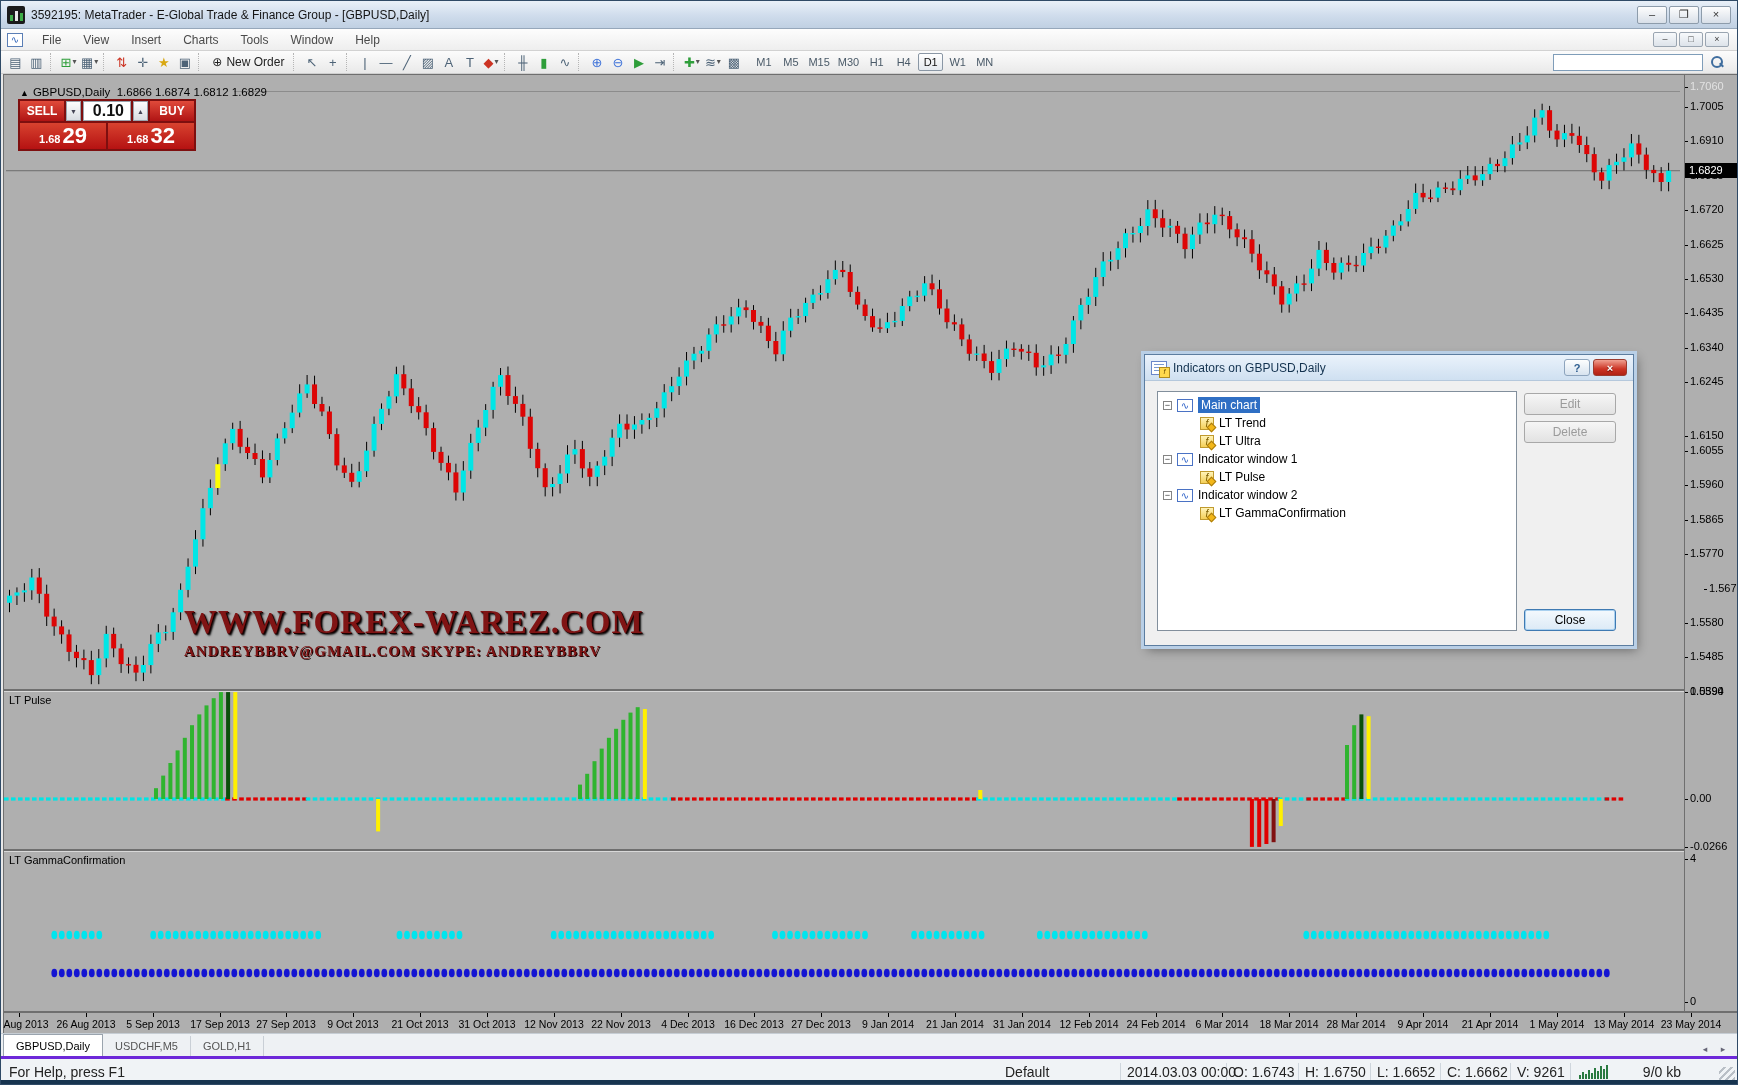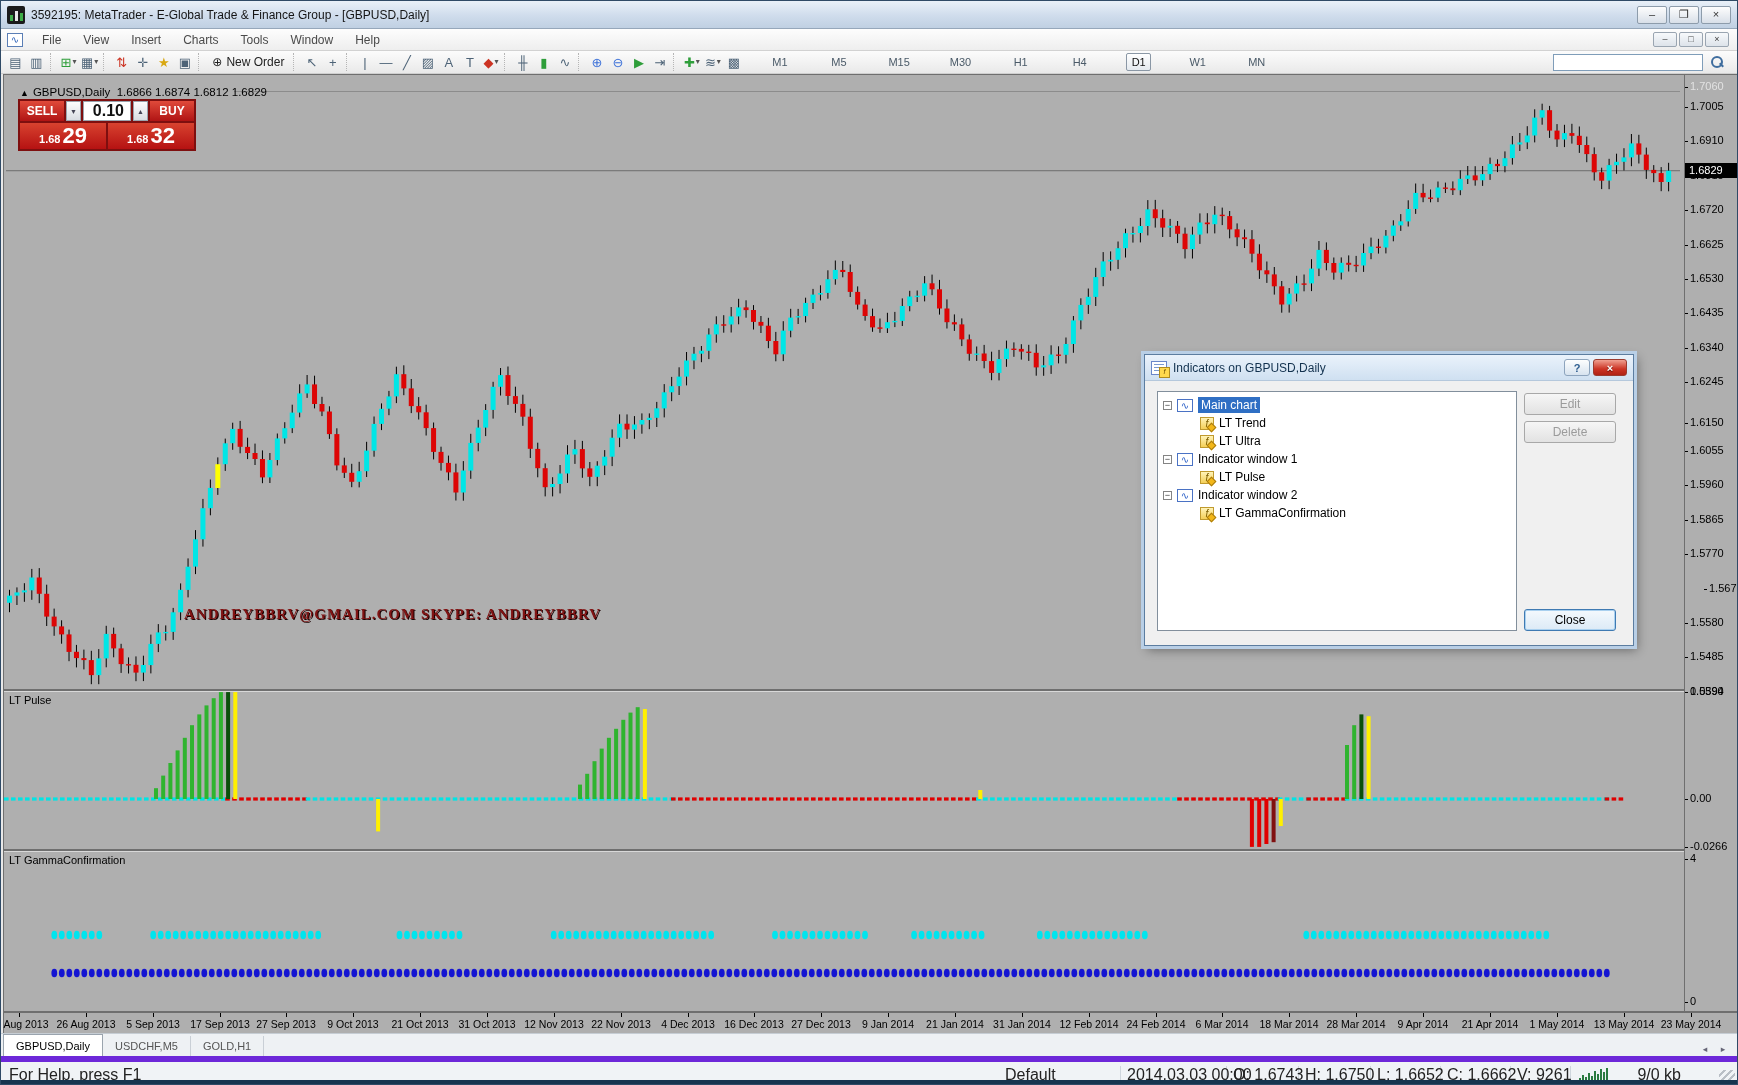--- a/index.html
+++ b/index.html
@@ -37,21 +37,21 @@
     background:linear-gradient(#fcfcfc,#e9e9e9);border-bottom:1px solid #cfcfcf;
     display:flex;align-items:center;padding:0 4px;}
   .tb-sep{width:5px;height:18px;margin:0 3px;border-left:1px dotted #b5b5b5;}
   .tb-btn{min-width:21px;height:20px;padding:0 2px;display:flex;align-items:center;justify-content:center;
     font-size:13px;color:#4d6377;line-height:1;}
   .tb-btn .g-green{color:#2e9e3a;} .tb-btn .g-gold{color:#d9a812;} .tb-btn .g-red{color:#cc3322;}
   .tb-btn .g-blue{color:#3a6fd8;}
   .tb-caret{font-size:8px;color:#555;margin-left:1px;}
   .new-order{display:flex;align-items:center;gap:4px;padding:0 6px;height:20px;font-size:12px;color:#222;}
   .tf{display:flex;align-items:center;margin-left:6px;}
-  .tf-btn{min-width:25px;height:18px;padding:0 3px;margin:0 17px;display:flex;align-items:center;justify-content:center;
+  .tf-btn{min-width:25px;height:18px;padding:0 3px;margin:0 1px;display:flex;align-items:center;justify-content:center;
     font-size:11px;color:#4a5a68;}
   .tf-btn.active{border:1px solid #8a97a5;background:linear-gradient(#ffffff,#e4e9ee);border-radius:2px;color:#111;}
   .search-wrap{margin-left:auto;display:flex;align-items:center;gap:3px;margin-right:6px;}
   .search-input{width:150px;height:17px;border:1px solid #7f9db9;font-size:11px;padding:0 4px;background:#fff;}
   .mag{position:relative;width:14px;height:14px;}
   .mag::before{content:"";position:absolute;left:1px;top:1px;width:8px;height:8px;border:2px solid #3f6d9e;border-radius:50%;}
   .mag::after{content:"";position:absolute;left:9px;top:9px;width:5px;height:2px;background:#3f6d9e;transform:rotate(45deg);}
   
   .workspace{position:absolute;top:73px;left:2px;width:1734px;height:959px;background:#AFAFAF;
     border-top:1px solid #6f6f6f;border-left:1px solid #6f6f6f;}
@@ -136,21 +136,21 @@
   
   .tabbar{position:absolute;left:0;right:0;top:1032px;height:23px;background:#eef1f4;
     border-top:1px solid #c6cdd4;display:flex;align-items:flex-end;padding:0 2px;}
   .tab{height:20px;padding:0 12px;font-size:11px;color:#555;display:flex;align-items:center;
     border-right:1px solid #c9cfd6;}
   .tab.active{background:#fff;border:1px solid #9aa4ae;border-bottom:none;color:#000;height:22px;}
   .tab-arrows{margin-left:auto;display:flex;gap:2px;margin-right:4px;}
   .tab-arr{width:16px;height:15px;font-size:9px;color:#667;display:flex;align-items:center;justify-content:center;}
   
   .statusbar{position:absolute;left:0;right:0;top:1055px;height:26px;background:#f0f3f6;
-    border-top:6px solid #6d28d9;font-size:16px;color:#222;}
+    border-top:3px solid #6d28d9;font-size:14px;color:#222;}
   .sb-cell{position:absolute;top:4px;height:18px;line-height:18px;white-space:nowrap;
     border-right:1px solid #cfd6dd;padding-right:10px;}
   .sb-help{left:8px;border:none;}
   .traffic{position:absolute;top:6px;display:flex;align-items:flex-end;gap:1px;height:14px;}
   .traffic i{width:2px;background:#2a7a40;display:block;}
   .grip{position:absolute;right:2px;top:8px;width:16px;height:16px;
     background:repeating-linear-gradient(135deg,transparent 0 3px,#b9bfc6 3px 5px);}
   .bottom-strip{position:absolute;left:0;right:0;bottom:0;height:4px;background:#17344f;}
 </style>
 </head>
@@ -781,20 +781,21 @@
             <span class="small">1.68</span>
             <span class="big">29</span>
           </div>
           <div class="oc-price">
             <span class="small">1.68</span>
             <span class="big">32</span>
           </div>
         </div>
       </div>
       <div class="watermark">
+        <div class="wm1">WWW.FOREX-WAREZ.COM</div>
         <div class="wm2">ANDREYBBRV@GMAIL.COM   SKYPE: ANDREYBBRV</div>
       </div>
     </div>
 
     <div class="hsep" style="top:614px;"></div>
     <div class="panel" id="panel-pulse">
       <svg id="svg-pulse" width="1680" height="158">
           <rect x="0.0" y="106.4" width="4.6" height="3.2" fill="#00E5E5"></rect>
           <rect x="7.0" y="106.4" width="4.6" height="3.2" fill="#00E5E5"></rect>
           <rect x="14.0" y="106.4" width="4.6" height="3.2" fill="#00E5E5"></rect>
@@ -1420,21 +1421,21 @@
         <div class="axis-label muted" style="top:5.1px;">1.7060</div>
         <div class="axis-label" style="top:25.0px;">1.7005</div>
         <div class="axis-label" style="top:59.4px;">1.6910</div>
         <div class="axis-label" style="top:93.8px;">1.6815</div>
         <div class="axis-label" style="top:128.2px;">1.6720</div>
         <div class="axis-label" style="top:162.6px;">1.6625</div>
         <div class="axis-label" style="top:197.0px;">1.6530</div>
         <div class="axis-label" style="top:231.4px;">1.6435</div>
         <div class="axis-label" style="top:265.8px;">1.6340</div>
         <div class="axis-label" style="top:300.2px;">1.6245</div>
-        <div class="axis-label" style="top:341px;">1.6150</div>
+        <div class="axis-label" style="top:354px;">1.6150</div>
         <div class="axis-label" style="top:369.0px;">1.6055</div>
         <div class="axis-label" style="top:403.4px;">1.5960</div>
         <div class="axis-label" style="top:437.8px;">1.5865</div>
         <div class="axis-label" style="top:472.2px;">1.5770</div>
         <div class="axis-label" style="top:506.6px;margin-left:19px;">1.5675</div>
         <div class="axis-label" style="top:541.0px;">1.5580</div>
         <div class="axis-label" style="top:575.4px;">1.5485</div>
         <div class="axis-label" style="top:609.8px;">1.5390</div>
         <div class="price-marker" style="top:88.2px;">1.6829</div>
         <div class="axis-label" style="top:610.1px;">0.0594</div>

